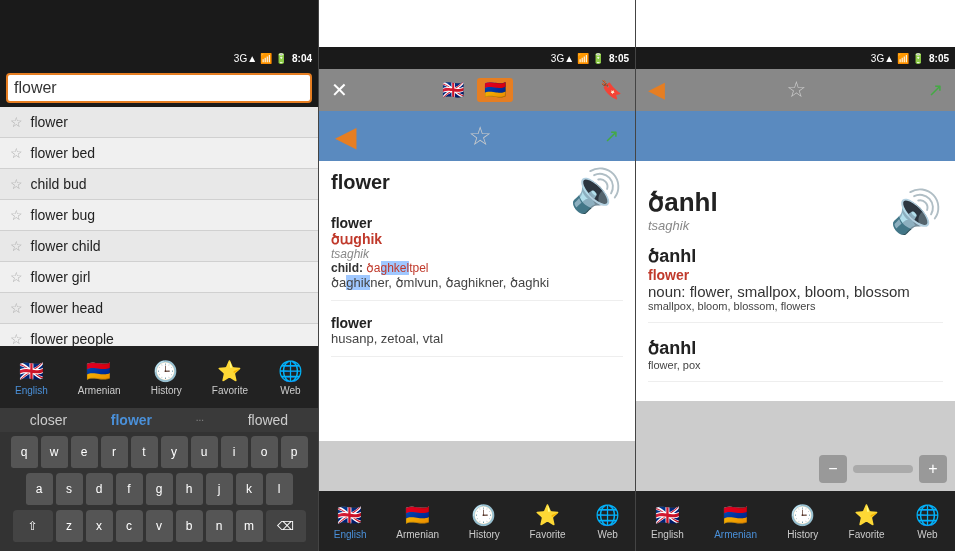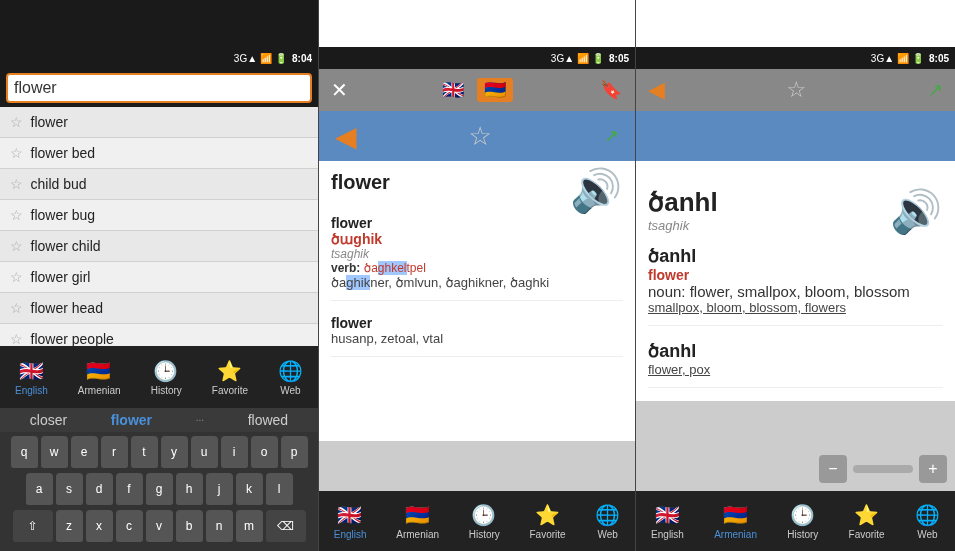--- a/index.html
+++ b/index.html
@@ -231,21 +231,21 @@
       padding: 26px 12px;
       overflow-y: auto;
       background: #fff;
     }
     .p3-word-armenian { font-size: 26px; color: #222; font-weight: bold; }
     .p3-transliteration { font-size: 13px; color: #888; font-style: italic; margin-bottom: 8px; }
     .p3-block { margin-bottom: 14px; padding-bottom: 10px; border-bottom: 1px solid #eee; }
     .p3-armenian { font-size: 18px; color: #222; font-weight: bold; }
     .p3-english-red { font-size: 14px; color: #c0392b; font-weight: bold; }
     .p3-noun-line { font-size: 15px; color: #333; }
-    .p3-extra { font-size: 13px; color: #444; text-decoration: underline; }
+    .p3-extra { font-size: 11px; color: #444; }
     .p3-ad {
       height: 90px;
       background: #ccc;
       position: relative;
       display: flex;
       align-items: flex-end;
       justify-content: flex-end;
       padding: 8px;
     }
     .zoom-controls {
@@ -446,21 +446,21 @@
         <div class="def-word-main">flower</div>
       </div>
       <div style="font-size:42px;color:#333;margin-top:-5px;">🔊</div>
     </div>
 
     <div class="def-block">
       <div class="def-word">flower</div>
       <div class="def-armenian">ծաghik</div>
       <div class="def-transliteration">tsaghik</div>
       <div class="def-pos">
-        <span class="pos-label">verb: </span><span class="armenian-text">ծa<span class="highlight-blue">ghkel</span>tpel</span>
+        <span class="pos-label">child: </span><span class="armenian-text">ծa<span class="highlight-blue">ghkel</span>tpel</span>
       </div>
       <div class="def-text">ծa<span class="highlight-blue">ghik</span>ner, ծmlvun, ծaghikner, ծaghki</div>
     </div>
 
     <div class="def-block">
       <div class="def-word">flower</div>
       <div class="def-text">husanp, zetoal, vtal</div>
     </div>
   </div>
 

